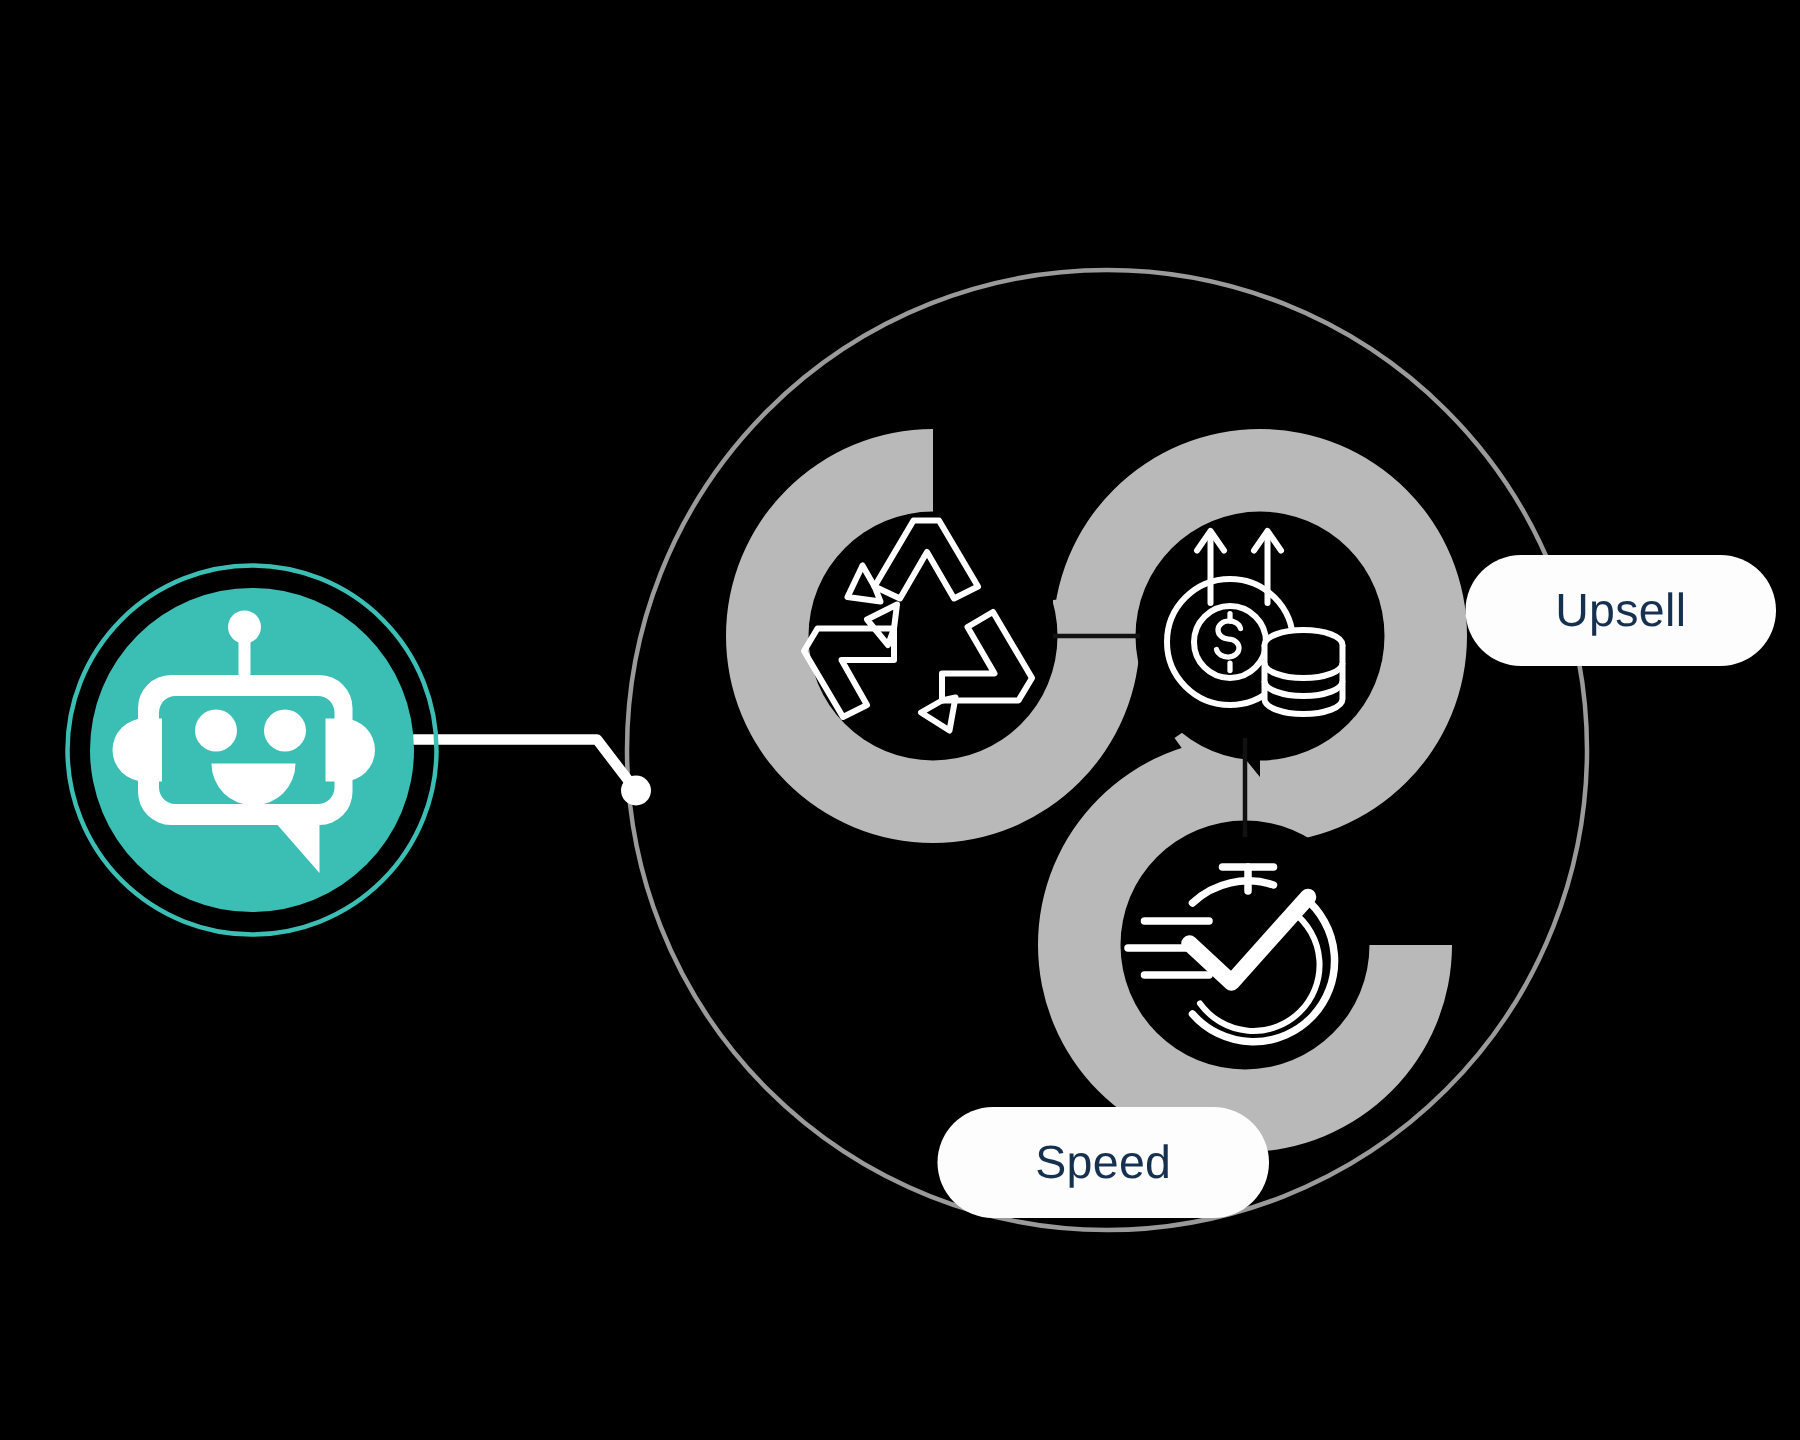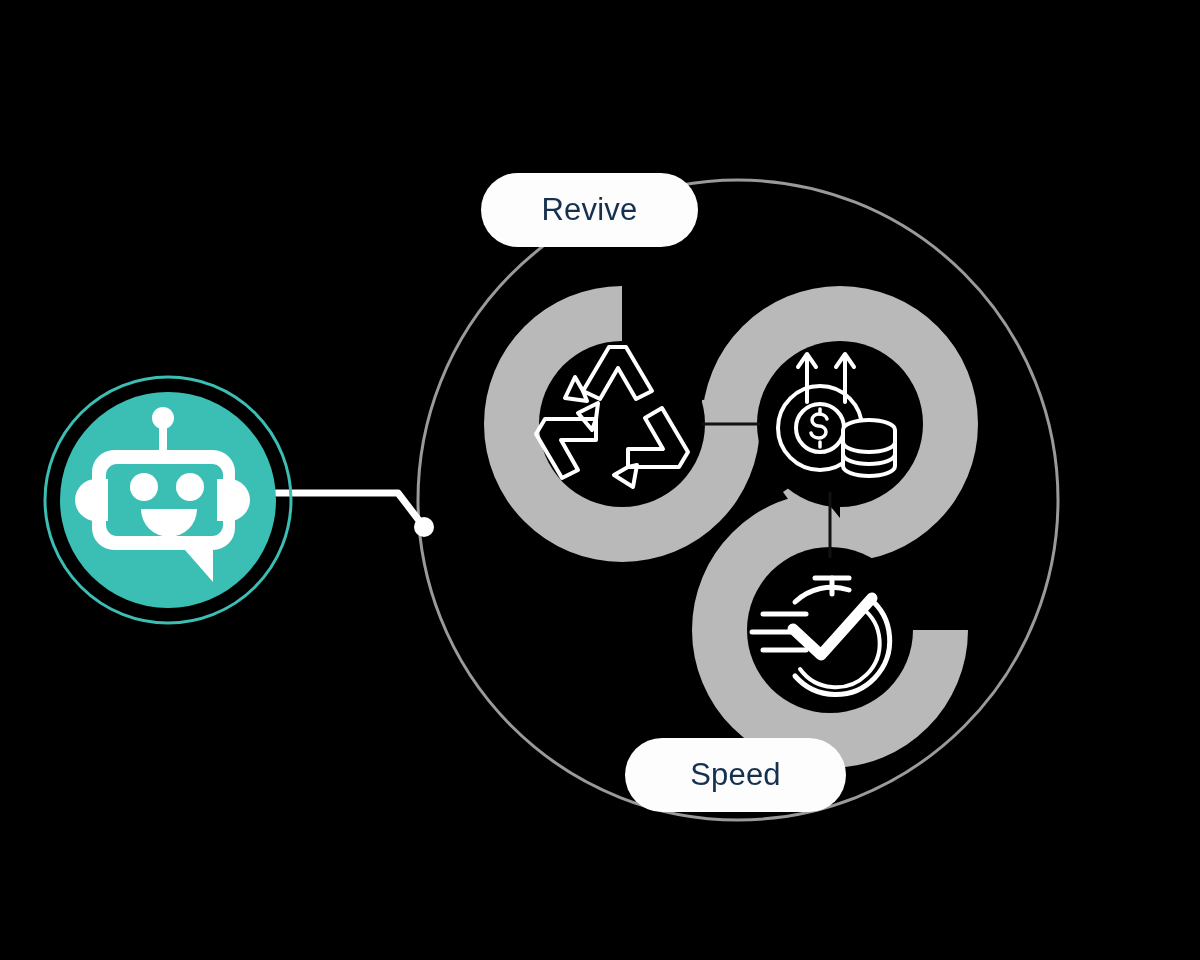--- a/index.html
+++ b/index.html
@@ -227,22 +227,22 @@
 
       <g stroke="#FFFFFF" stroke-width="5" stroke-linecap="round">
         <line x1="763" y1="614" x2="806" y2="614"></line>
         <line x1="752" y1="632" x2="800" y2="632"></line>
         <line x1="763" y1="650" x2="806" y2="650"></line>
       </g>
     </g>
 
   </svg>
 
-  <div class="pill" id="pill-revive">
-    <span class="pill-label">Revive</span>
+
+  <div class="pill" id="pill-upsell">
+    <span class="pill-label">Upsell</span>
   </div>
-
 
   <div class="pill" id="pill-speed">
     <span class="pill-label">Speed</span>
   </div>
 
 </div>
 
 </body></html>

